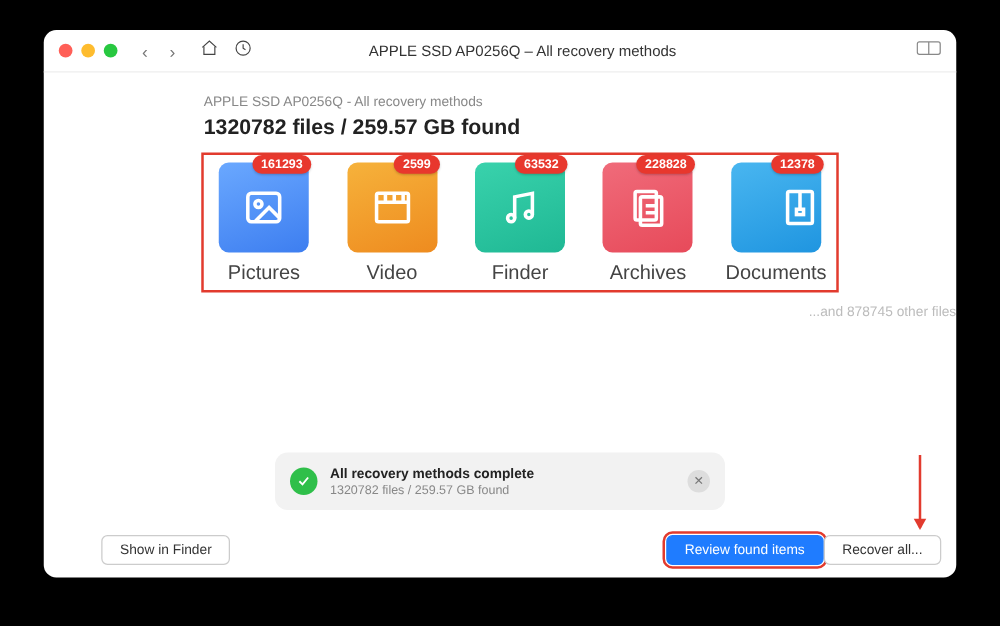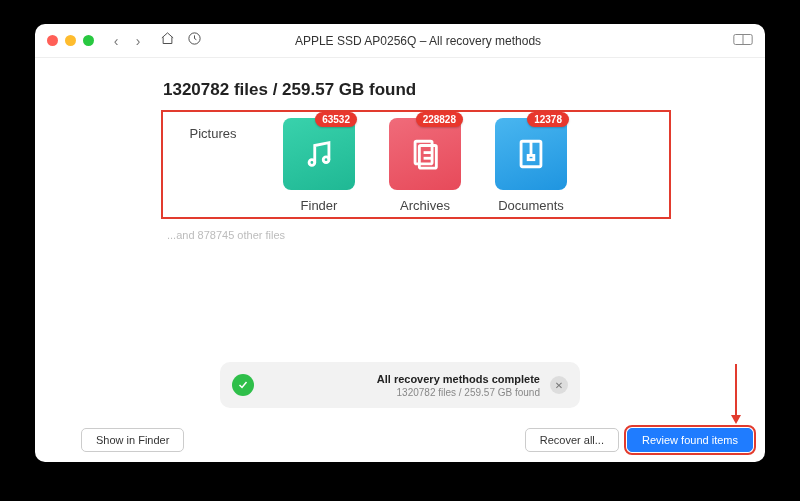--- a/index.html
+++ b/index.html
@@ -58,44 +58,44 @@
     display:flex; align-items:center; justify-content:center;
     position:relative;
   }
   .tile svg { width:34px; height:34px; stroke:#fff; fill:none; stroke-width:2; }
   .badge {
     position:absolute; top:-6px; right:-2px;
     background:#e8372d; color:#fff; font-size:10px; font-weight:600;
     padding:2px 7px; border-radius:10px;
     box-shadow:0 1px 2px rgba(0,0,0,0.2);
   }
-  .cat-label { font-size:13px; color:#444; margin-top:8px; }
+  .cat-label { font-size:16px; color:#444; margin-top:8px; }
 
   .g-pic { background: linear-gradient(160deg,#6aa8ff,#3d7ef0); }
   .g-vid { background: linear-gradient(160deg,#f6b23b,#ee8b1f); }
   .g-aud { background: linear-gradient(160deg,#39d2ac,#1fb894); }
   .g-doc { background: linear-gradient(160deg,#f06b7a,#e74a5a); }
-  .g-arc { background: linear-gradient(160deg,#49b6f0,#1f95e0); }
-
-  .other-files { font-size:11px; color:#bcbcbc; margin:10px 0 0 132px; }
+  .g-arc { background: linear-gradient(160deg,#49b6f0,#1f95e0); justify-content: flex-end; }
+
+  .other-files { font-size:11px; color:#bcbcbc; margin:10px 0 0 132px;text-align:right; }
 
   
   .status {
     position:absolute; left:50%; transform:translateX(-50%);
     bottom:54px;
     width: 360px; height:46px;
     background:#f2f2f2; border-radius:10px;
     display:flex; align-items:center; padding:0 12px; gap:10px;
   }
   .status .check {
     width:22px; height:22px; border-radius:50%; background:#2fbf4a;
     display:flex; align-items:center; justify-content:center;
   }
   .status .check svg { width:12px; height:12px; stroke:#fff; stroke-width:3; fill:none; }
-  .status .txt { flex:1;text-align:right; }
+  .status .txt { flex:1; }
   .status .t1 { font-size:11px; font-weight:600; color:#222; }
   .status .t2 { font-size:10px; color:#888; margin-top:2px; }
   .status .close { width:18px;height:18px;border-radius:50%;background:#ddd;display:flex;align-items:center;justify-content:center;font-size:10px;color:#777;cursor:pointer;}
 
   
   .footer {
     position:absolute; bottom:10px; left:12px; right:12px;
     display:flex; align-items:flex-end;padding-left:34px;
   }
   .btn {
@@ -153,28 +153,50 @@
     <div class="win-title">APPLE SSD AP0256Q – All recovery methods</div>
     <div class="view-toggle">
       <svg viewBox="0 0 24 14">
           <rect x="1" y="1" width="22" height="12" rx="2"></rect>
           <line x1="12" y1="1" x2="12" y2="13"></line>
         </svg>
     </div>
   </div>
 
   <div class="body">
+    <div class="breadcrumb">APPLE SSD AP0256Q - All recovery methods</div>
     <div class="headline">1320782 files / 259.57 GB found</div>
 
     <div class="cat-row-wrap">
 
       <div class="cat">
+        <div class="tile g-pic">
+          <span class="badge">161293</span>
+          <svg viewBox="0 0 24 24">
+              <rect x="3" y="4" width="18" height="16" rx="2"></rect>
+              <circle cx="9" cy="10" r="2"></circle>
+              <path d="M21 18l-6-6-8 8"></path>
+            </svg>
+        </div>
         <div class="cat-label">Pictures</div>
       </div>
 
+      <div class="cat">
+        <div class="tile g-vid">
+          <span class="badge">2599</span>
+          <svg viewBox="0 0 24 24">
+              <rect x="3" y="4" width="18" height="16" rx="1"></rect>
+              <line x1="3" y1="9" x2="21" y2="9"></line>
+              <line x1="8" y1="4" x2="8" y2="9"></line>
+              <line x1="13" y1="4" x2="13" y2="9"></line>
+              <line x1="18" y1="4" x2="18" y2="9"></line>
+            </svg>
+        </div>
+        <div class="cat-label">Video</div>
+      </div>
 
       <div class="cat">
         <div class="tile g-aud">
           <span class="badge">63532</span>
           <svg viewBox="0 0 24 24">
               <path d="M9 18V6l10-2v12"></path>
               <circle cx="7" cy="18" r="2"></circle>
               <circle cx="17" cy="16" r="2"></circle>
             </svg>
         </div>
@@ -220,17 +242,17 @@
         <div class="t2">1320782 files / 259.57 GB found</div>
       </div>
       <div class="close">✕</div>
     </div>
 
     <div class="annot-arrow"></div>
 
     <div class="footer">
       <div class="btn">Show in Finder</div>
       <div class="spacer"></div>
+      <div class="btn primary">Review found items</div>
       <div class="btn">Recover all...</div>
-      <div class="btn primary">Review found items</div>
     </div>
   </div>
 </div>
 
 </body></html>

